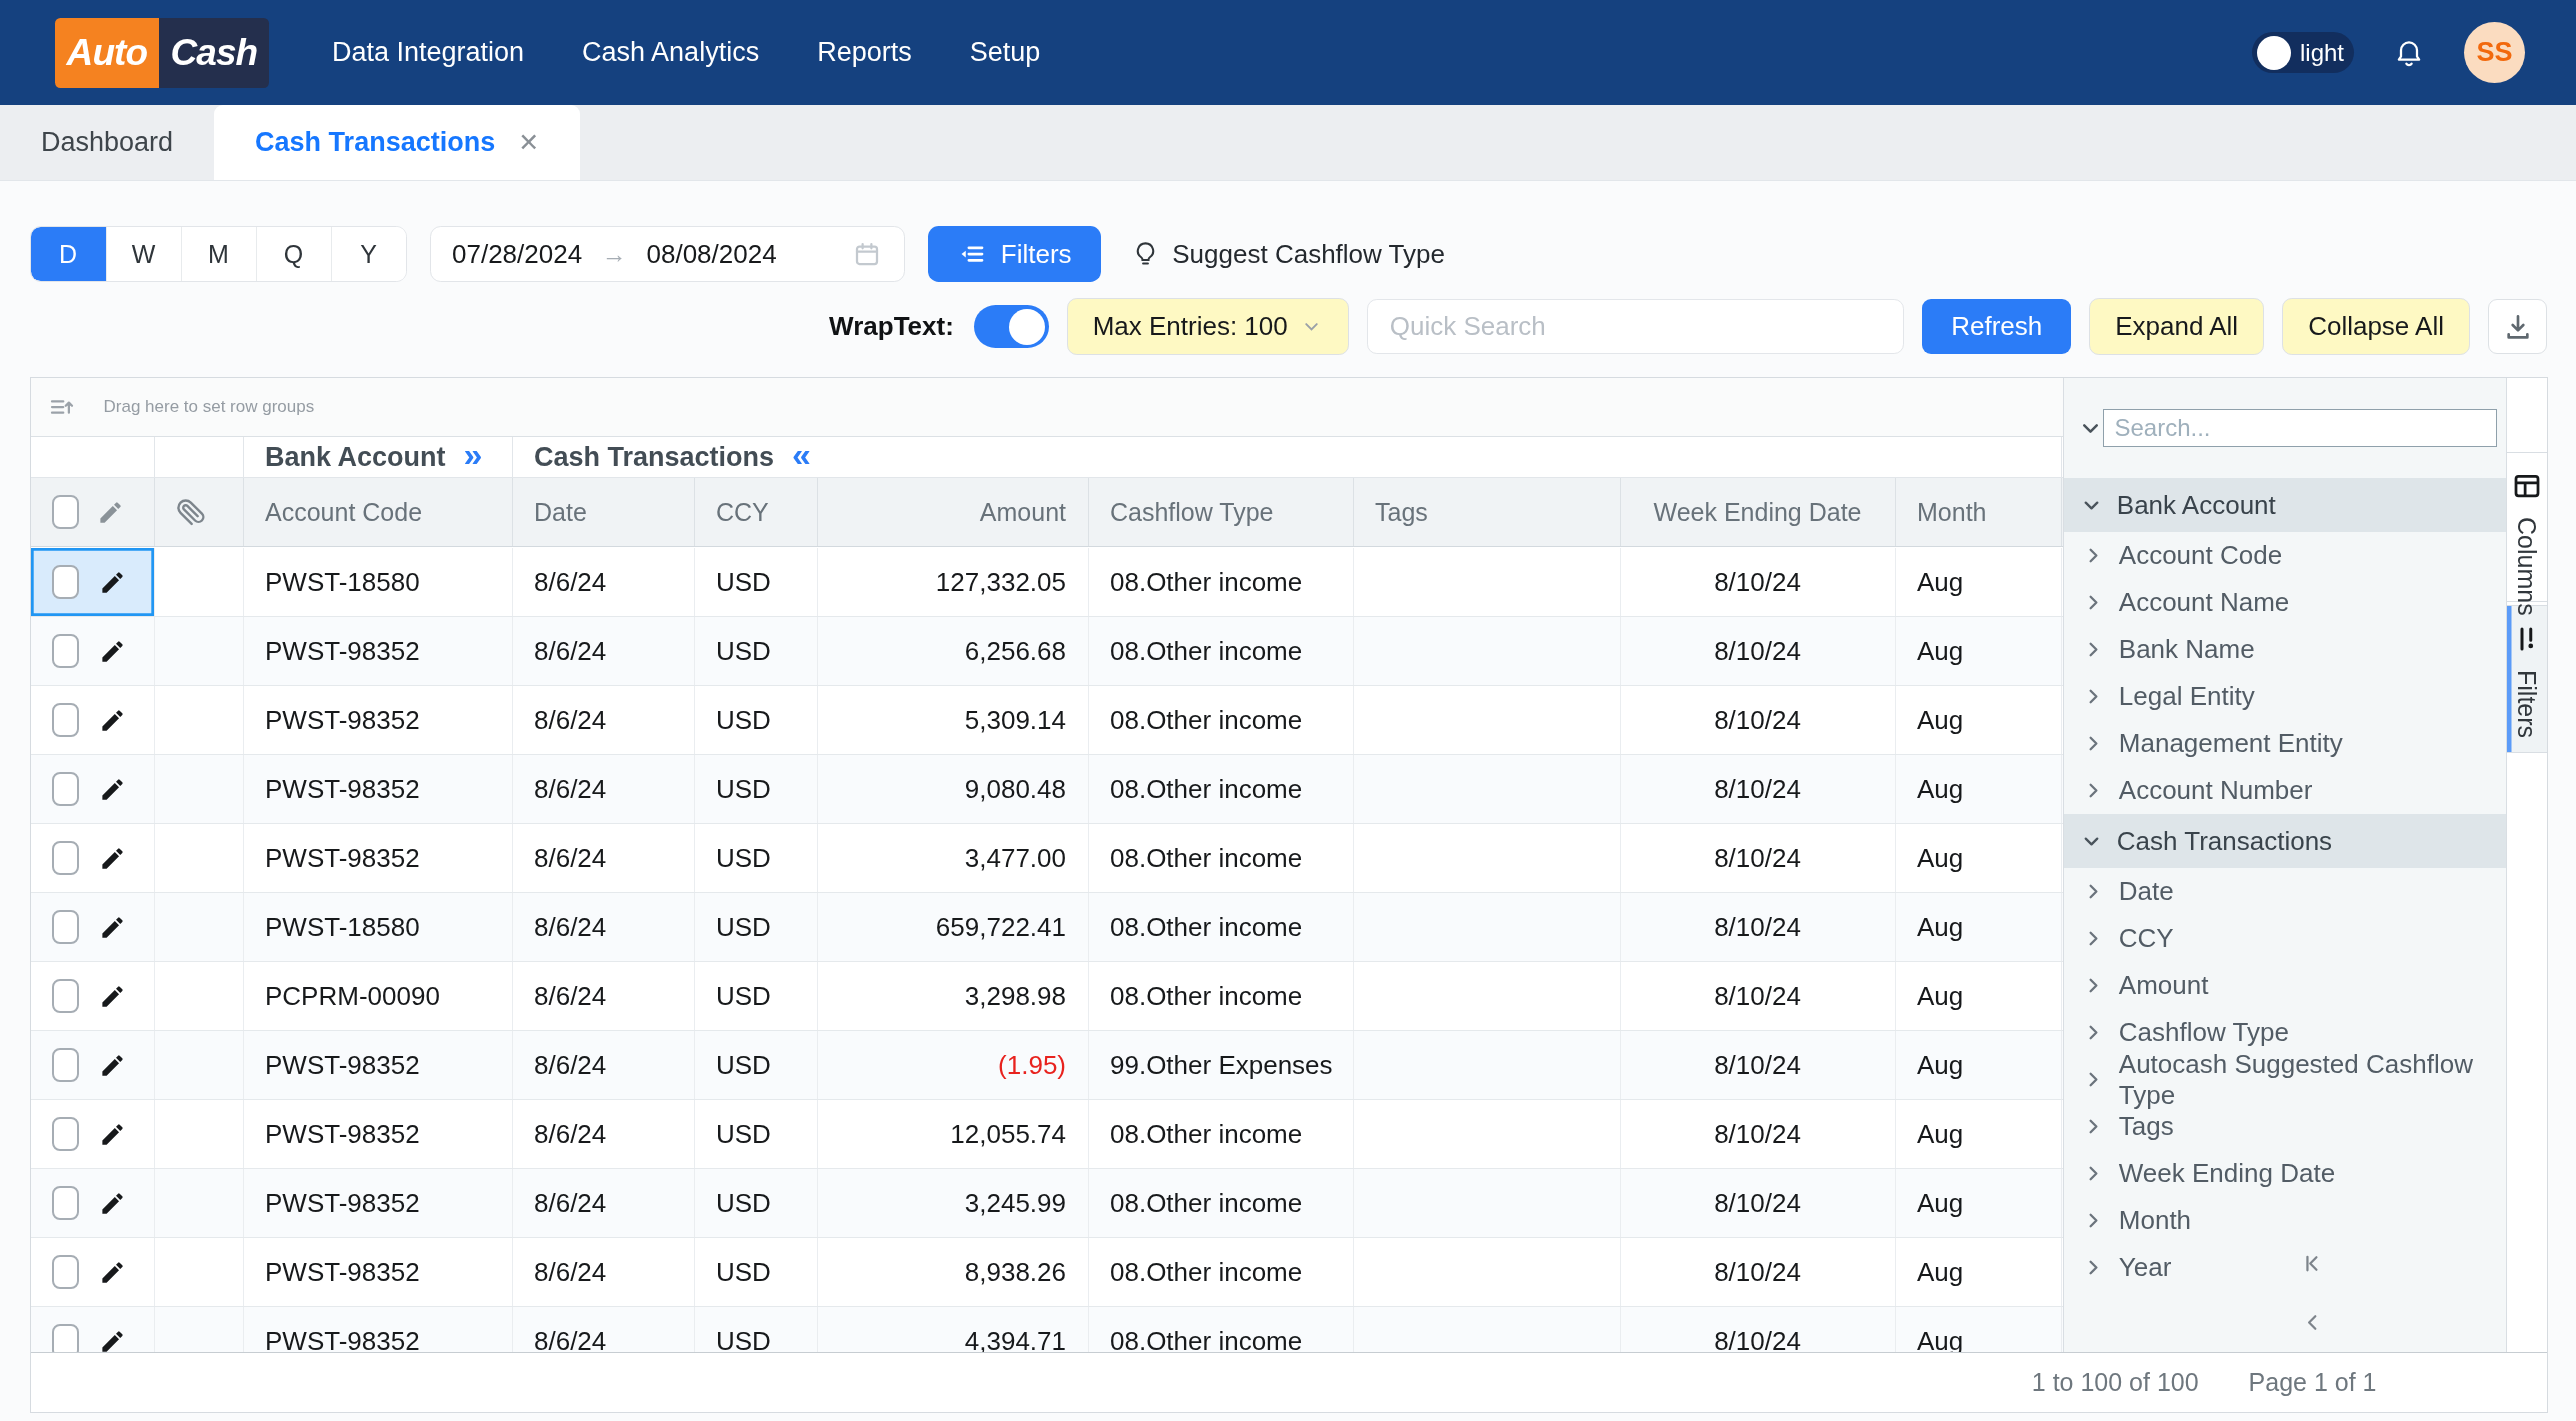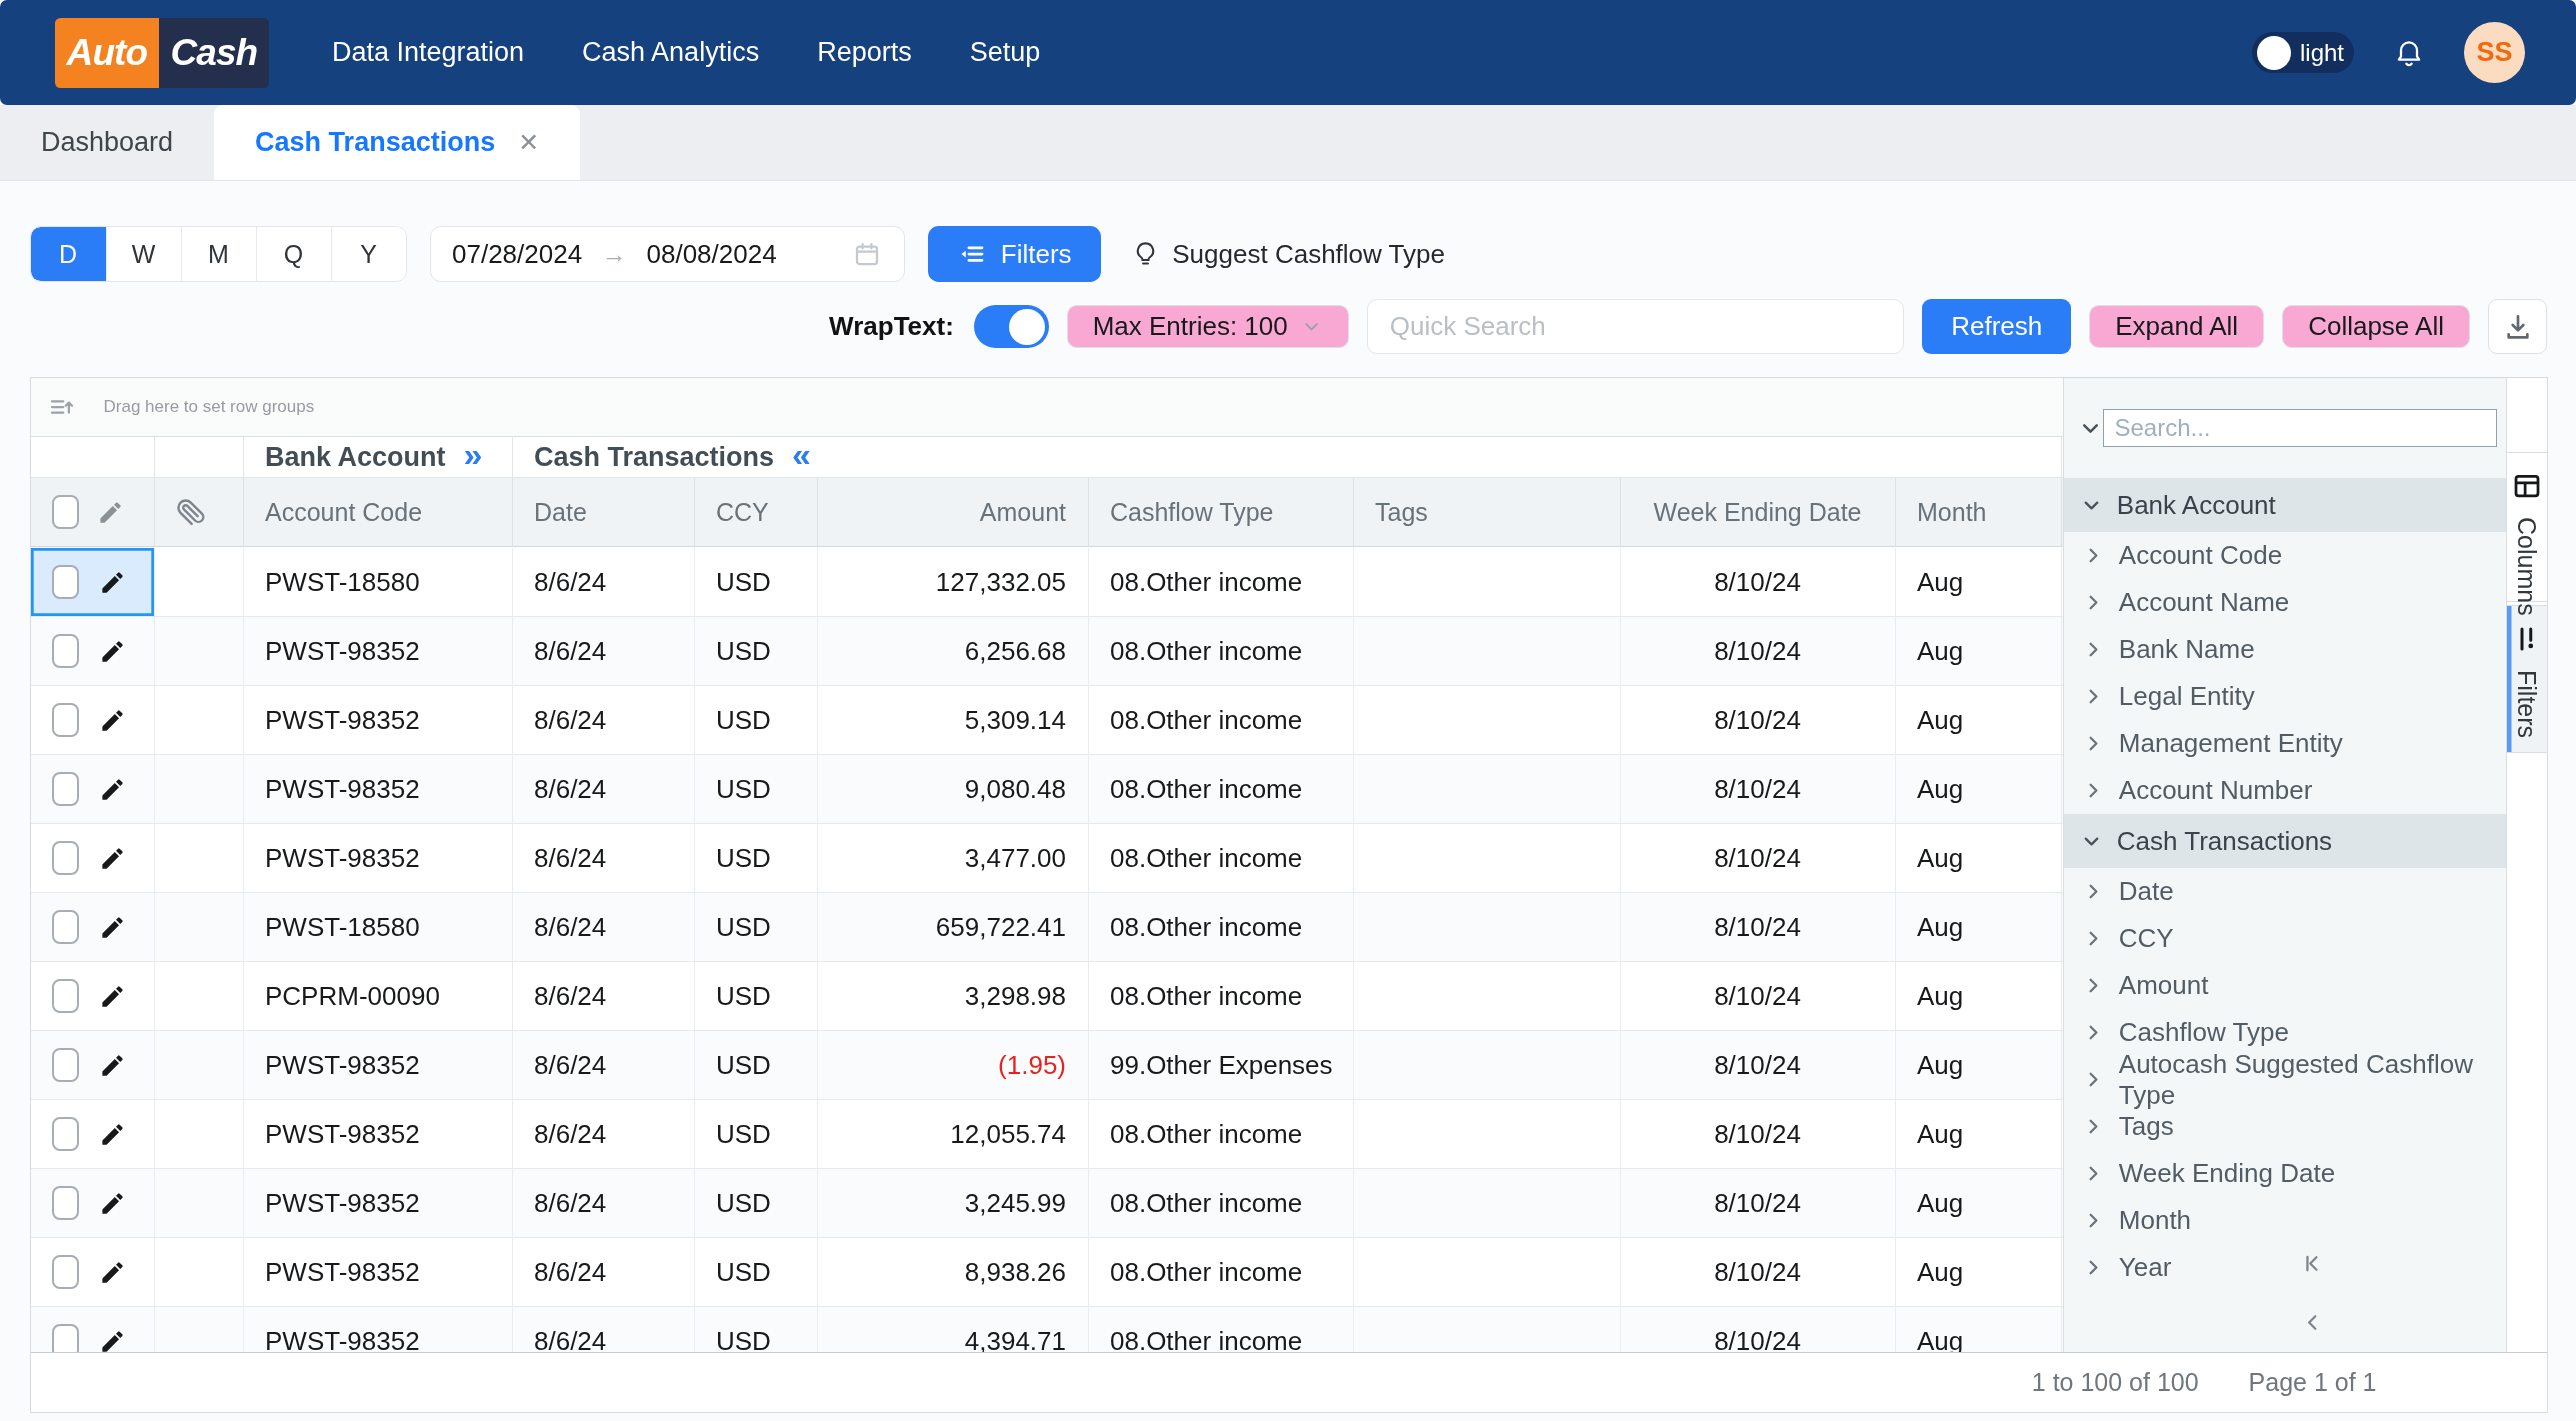--- a/index.html
+++ b/index.html
@@ -7,21 +7,21 @@
   .app {
     position:relative; width:2576px; height:1421px; overflow:hidden;
     font-family:"Liberation Sans","DejaVu Sans",sans-serif; background:#FAFBFC;
     color:#17191B;
   }
   svg { display:block; }
 
   
   .navbar {
     position:absolute; left:0; top:0; width:2576px; height:105px;
-    background:#15417F; display:flex; align-items:center; padding:0 51px 0 55px;border-radius:7px;
+    background:#15417F; display:flex; align-items:center; padding:0 51px 0 55px;
   }
   .logo { display:flex; height:70px; font-style:italic; font-weight:800; font-size:37px; color:#fff; letter-spacing:-0.9px; }
   .logo span { display:flex; align-items:center; padding:0 11.6px; }
   .logo-auto { background:#F58220; border-radius:5.4px 0 0 5.4px; }
   .logo-cash { background:#242F4D; border-radius:0 5.4px 5.4px 0; }
   .main-nav { display:flex; gap:58px; margin-left:63px; }
   .nav-item { color:#FFFFFF; font-size:27px; font-weight:500; cursor:pointer; white-space:nowrap; }
   .nav-right { margin-left:auto; display:flex; align-items:center; gap:39px; }
   .theme-toggle { position:relative; width:102px; height:41px; border-radius:20.6px; background:#122E5E; cursor:pointer; }
   .theme-knob { position:absolute; left:4.5px; top:3.6px; width:34px; height:34px; border-radius:50%; background:#fff; }
@@ -47,21 +47,21 @@
   .daterange { width:475px; background:#fff; border:1.3px solid #E2E5E9; border-radius:10.7px; display:flex; align-items:center; padding:0 21.5px; gap:19.7px; font-size:26px; color:#17191B; cursor:pointer; }
   .date-arrow { color:#A6ADB4; font-size:25px; }
   .daterange svg { margin-left:auto; }
   .btn-primary { background:#2B7CF7; color:#fff; border:none; border-radius:10.7px; display:flex; align-items:center; justify-content:center; gap:14.3px; font-size:26px; font-weight:500; padding:0 29px; cursor:pointer; font-family:inherit; }
   .suggest { display:flex; align-items:center; gap:12.5px; background:transparent; border:none; font-size:26px; color:#24292E; cursor:pointer; padding:0 7.2px; font-family:inherit; }
 
   .toolbar2 { position:absolute; left:29.5px; top:299px; right:29px; height:55px; display:flex; align-items:center; justify-content:flex-end; gap:18px; }
   .wraptext-label { font-size:26px; font-weight:600; color:#101214; margin-right:1.8px; }
   .toggle { position:relative; width:75px; height:43px; border-radius:21.5px; background:#2B7CF7; cursor:pointer; flex:none; }
   .toggle .knob { position:absolute; right:3.6px; top:3.6px; width:36px; height:36px; border-radius:50%; background:#fff; }
-  .pill { height:43px; background:#f9a8d4; border:1.3px solid #DDE1E5; border-radius:9.8px; display:flex; align-items:center; justify-content:center; gap:12.5px; font-size:26px; color:#17191B; padding:0 25px; cursor:pointer; font-family:inherit; }
+  .pill { height:57px; background:#fef9c3; border:1.3px solid #DDE1E5; border-radius:9.8px; display:flex; align-items:center; justify-content:center; gap:12.5px; font-size:26px; color:#17191B; padding:0 25px; cursor:pointer; font-family:inherit; }
   .quick-search { width:537px; height:55px; background:#fff; border:1.3px solid #E3E6EA; border-radius:9.8px; padding:0 21.5px; font-size:26px; font-family:inherit; color:#17191B; }
   .quick-search::placeholder { color:#B9BFC6; }
   .refresh { height:55px; border-radius:9px; }
   .icon-btn { width:59px; height:55px; background:#fff; border:1.3px solid #DDE1E5; border-radius:9px; display:flex; align-items:center; justify-content:center; cursor:pointer; }
 
   
   .gridwrap { position:absolute; left:29.5px; top:377px; width:2518px; height:1036px; background:#fff; border:1.3px solid #D6DBE0; }
   .grid-left { position:absolute; left:0; top:0; width:2032px; bottom:60px; overflow:hidden; }
   .drag-row { height:59px; background:#FAFBFB; border-bottom:1.3px solid #DCE1E5; display:flex; align-items:center; gap:27px; padding-left:16px; color:#959CA3; font-size:17px; }
   .group-row { height:41px; display:grid; grid-template-columns:124px 89px 269px 1549px; border-bottom:0.9px solid #E2E6EA; }

